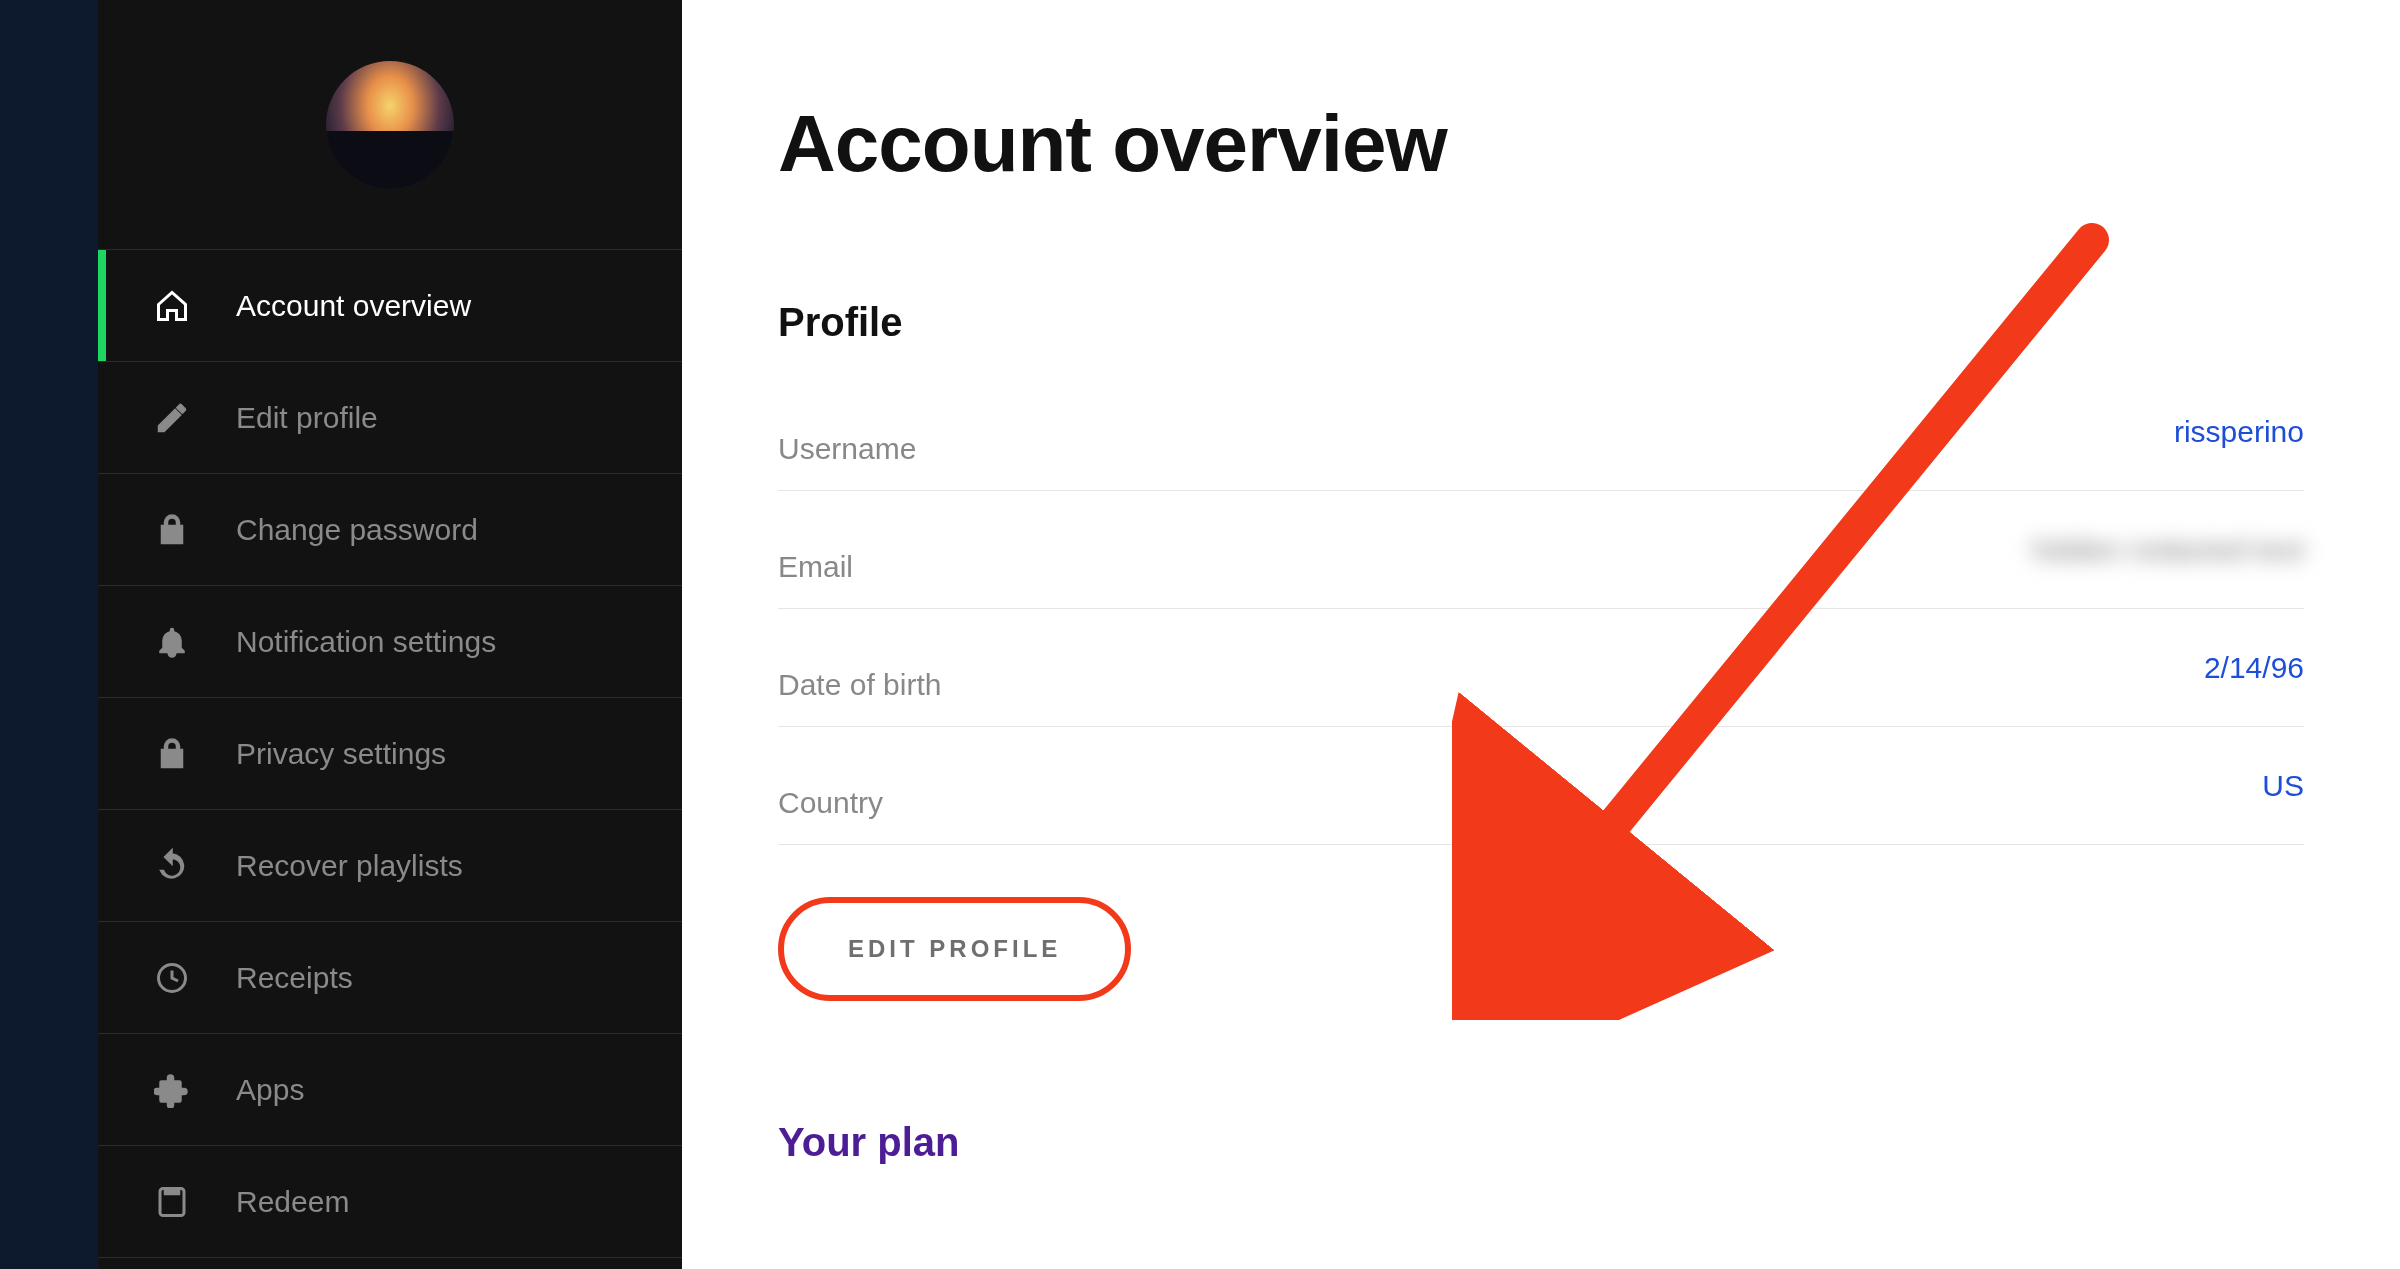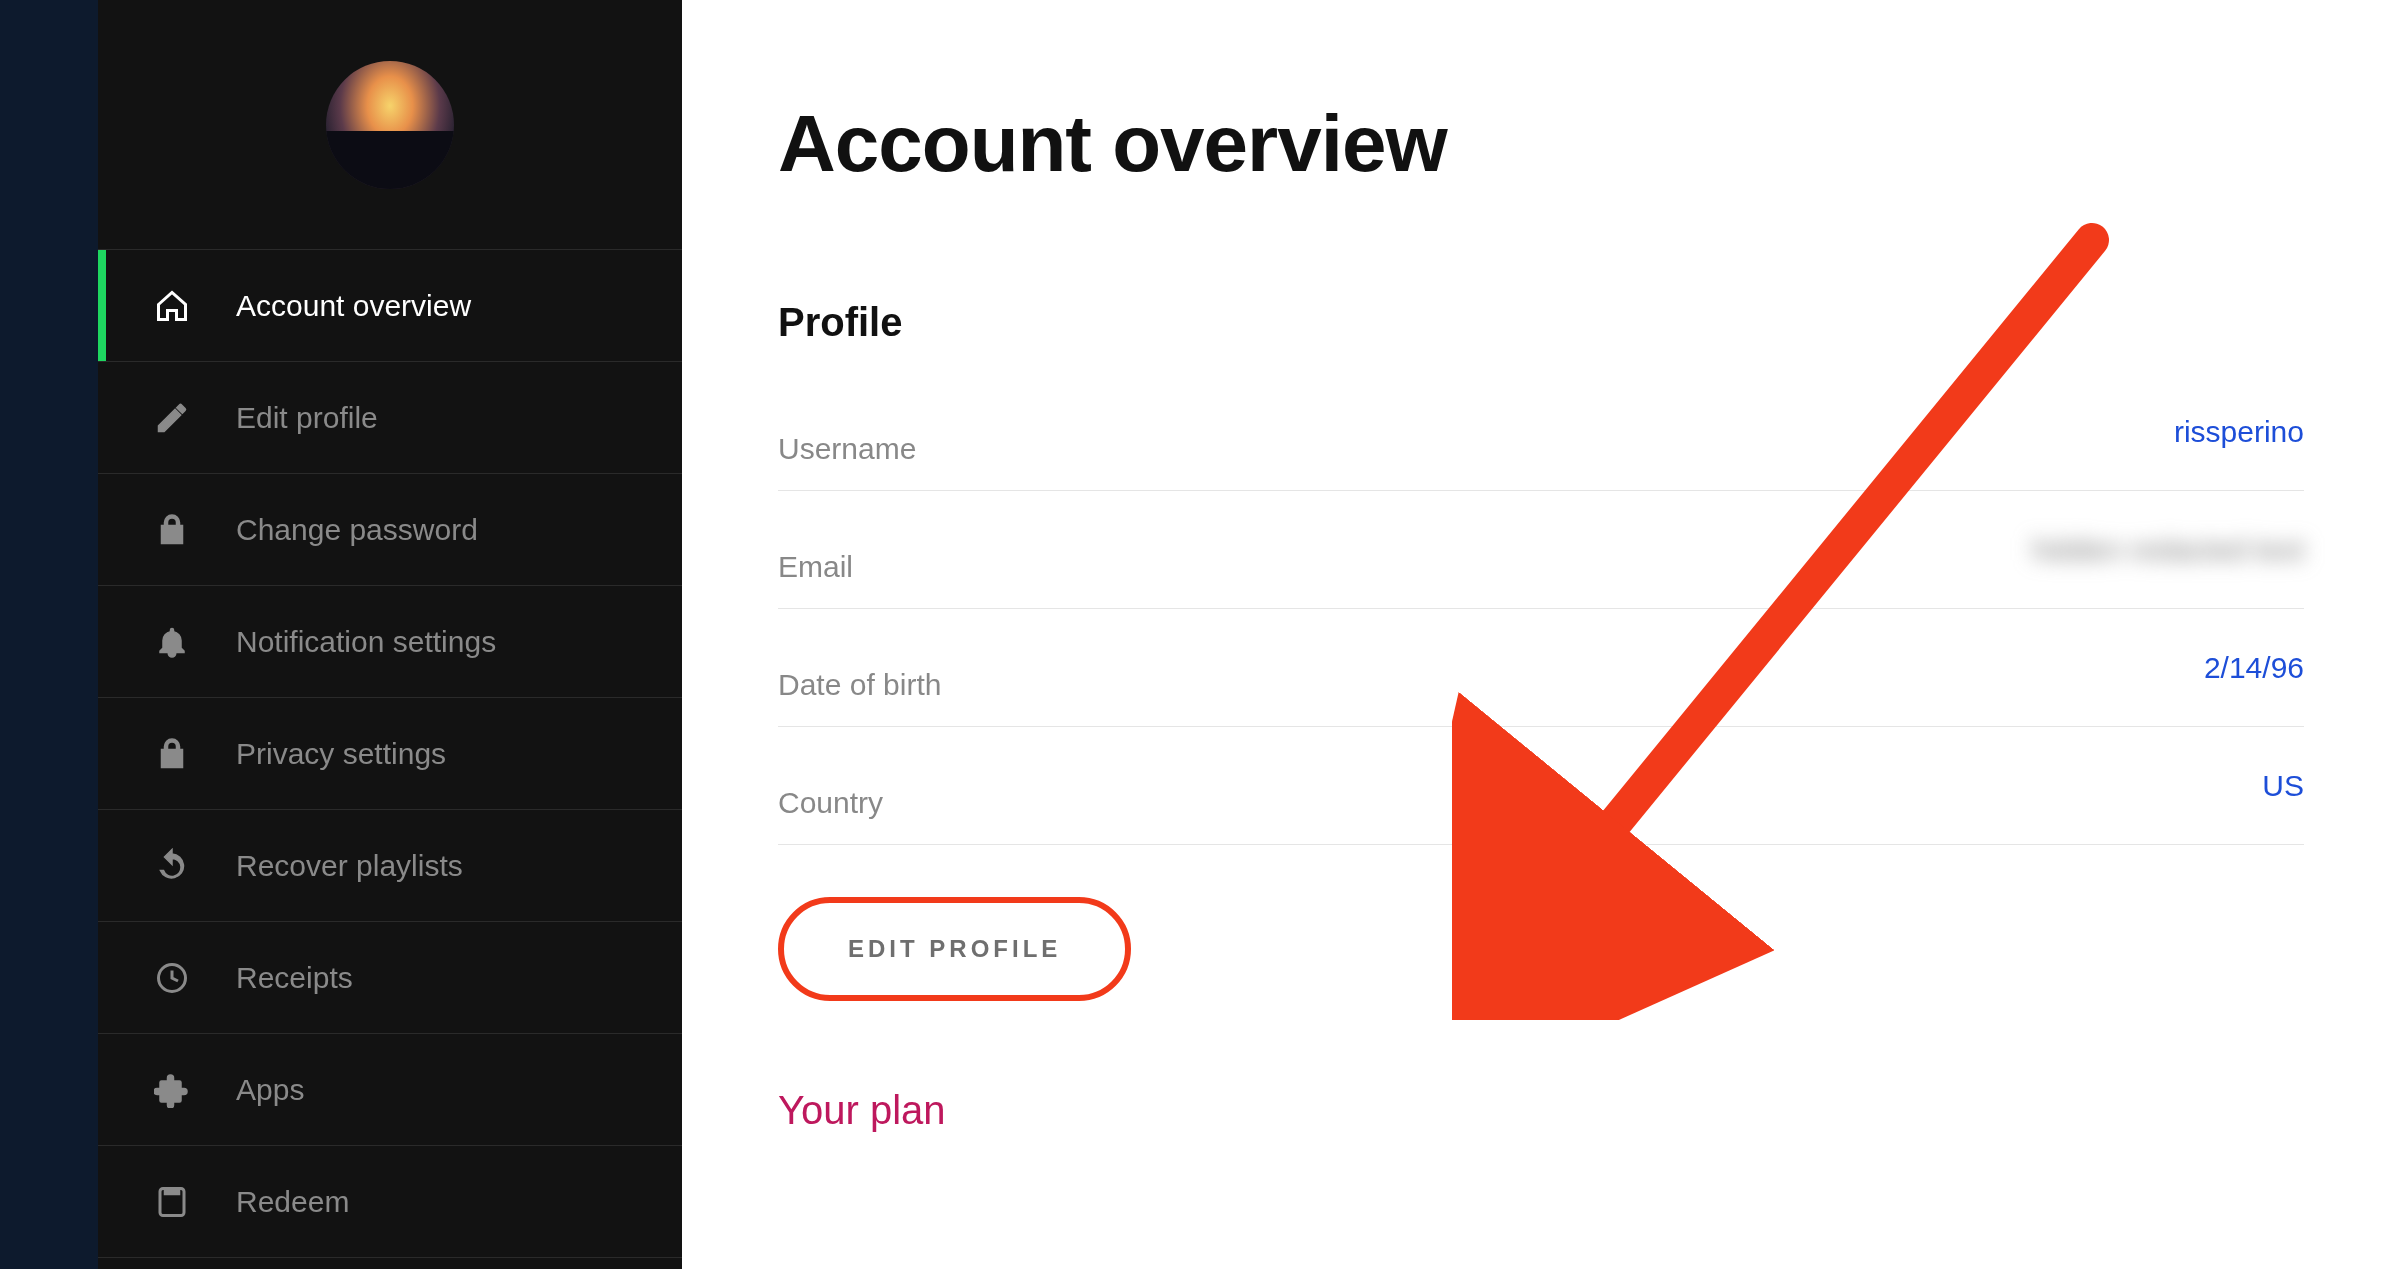--- a/index.html
+++ b/index.html
@@ -145,23 +145,23 @@
   background: transparent;
   border: none;
   color: #6f6f6f;
   font-size: 24px;
   font-weight: 800;
   letter-spacing: 4px;
   cursor: pointer;
 }
 .plan-title {
   font-size: 40px;
-  font-weight: 400;
-  color: #be185d;
-  margin-top: 87px;
+  font-weight: 700;
+  color: #4c1d95;
+  margin-top: 119px;
 }
 .arrow {
   position: absolute;
   left: 770px;
   top: 200px;
   pointer-events: none;
 }
 </style>
 </head>
 <body>

